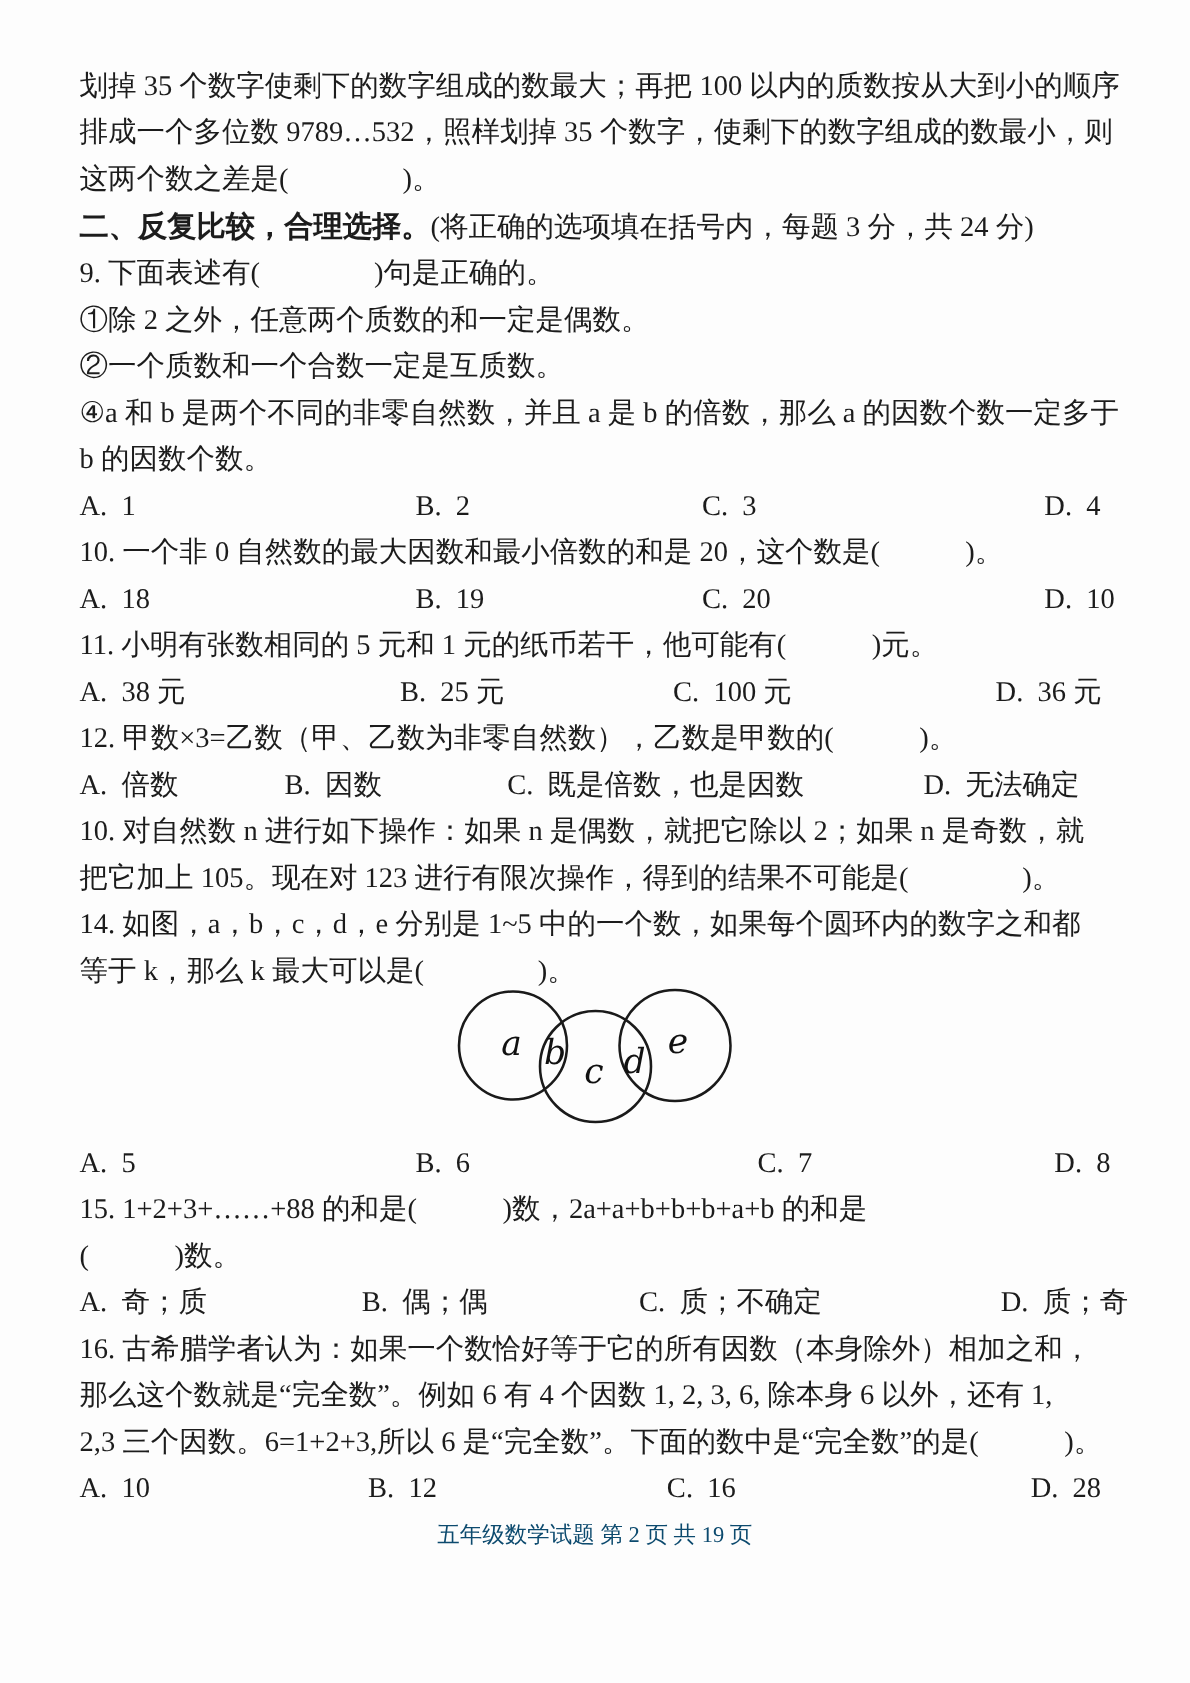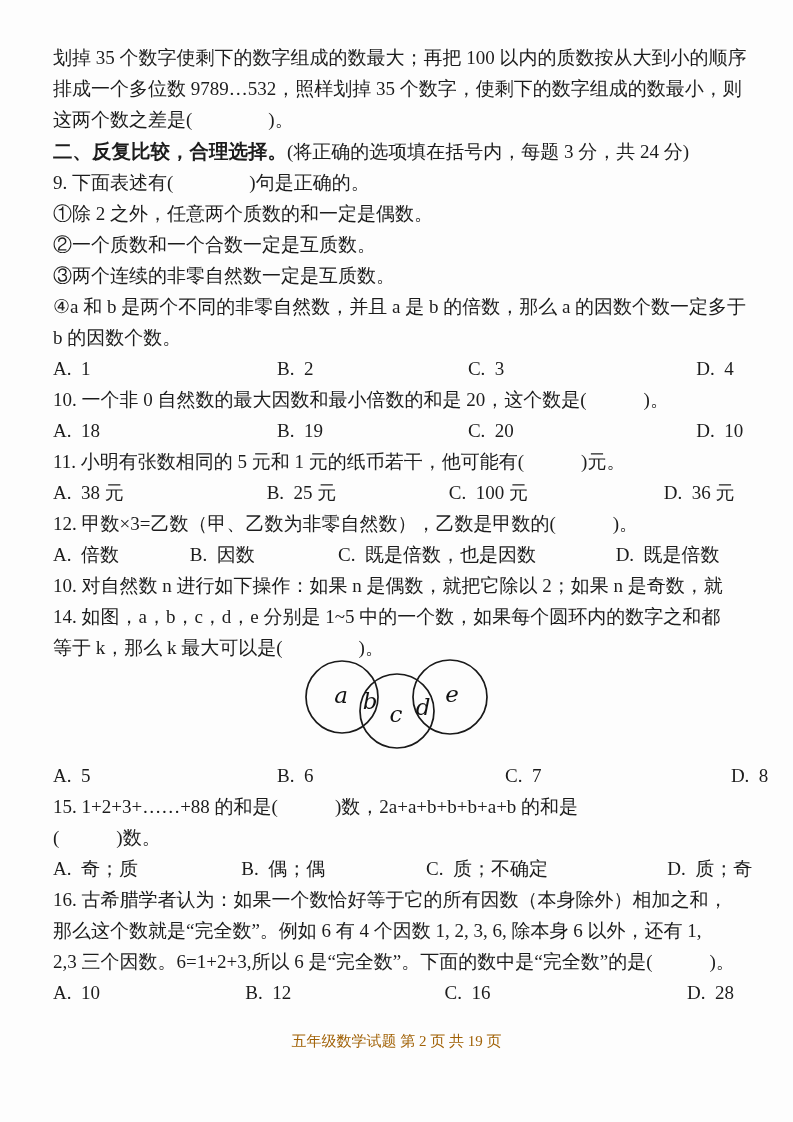--- a/index.html
+++ b/index.html
@@ -33,42 +33,42 @@
   
   .o-a span:nth-child(1){left:0;}   .o-a span:nth-child(2){left:32.6%;}
   .o-a span:nth-child(3){left:60.4%;} .o-a span:nth-child(4){left:91.3%;margin-left:16px;}
   .o-b span:nth-child(1){left:0;text-align:right;}   .o-b span:nth-child(2){left:31.1%;}
   .o-b span:nth-child(3){left:57.6%;} .o-b span:nth-child(4){left:88.9%;}
   .o-c span:nth-child(1){left:0;text-align:center;}   .o-c span:nth-child(2){left:19.9%;}
   .o-c span:nth-child(3){left:41.5%;} .o-c span:nth-child(4){left:81.9%;}
   .o-d span:nth-child(1){left:0;}   .o-d span:nth-child(2){left:32.2%;}
   .o-d span:nth-child(3){left:61.3%;} .o-d span:nth-child(4){left:90.1%;}
   .o-e span:nth-child(1){left:0;}   .o-e span:nth-child(2){left:32.6%;}
-  .o-e span:nth-child(3){left:65.8%;} .o-e span:nth-child(4){left:94.6%;margin-left:28px;}
+  .o-e span:nth-child(3){left:65.8%;} .o-e span:nth-child(4){left:94.6%;}
   .o-f span:nth-child(1){left:0;}   .o-f span:nth-child(2){left:27.4%;}
   .o-f span:nth-child(3){left:54.3%;} .o-f span:nth-child(4){left:89.4%;}
   .o-g span:nth-child(1){left:0;}   .o-g span:nth-child(2){left:28.0%;}
   .o-g span:nth-child(3){left:57.0%;} .o-g span:nth-child(4){left:92.3%;}
   .diagram{
     height:97px;
     overflow:visible;
   }
   .diagram svg{display:block;overflow:visible;}
   .venn-label{
     font-family:"DejaVu Serif","Liberation Serif",serif;
     font-style:italic;
     font-size:23px;
     fill:#111;
   }
   .footer{
-    margin-top:19px;
+    margin-top:2px;
     height:28px;line-height:28px;
     text-align:center;
     font-size:15px;
-    color:#a16207;
+    color:#0c4a6e;
   }
 </style>
 </head>
 <body>
 
 <div class="doc">
 
   <div>
     <div class="line">划掉 35 个数字使剩下的数字组成的数最大；再把 100 以内的质数按从大到小的顺序</div>
     <div class="line">排成一个多位数 9789…532，照样划掉 35 个数字，使剩下的数字组成的数最小，则</div>
@@ -76,21 +76,20 @@
   </div>
 
   <div class="line sec-line">
     <span class="sec-bold">二、反复比较，合理选择。</span><span>(将正确的选项填在括号内，每题 3 分，共 24 分)</span>
   </div>
 
   <div>
     <div class="line">9. 下面表述有(　　　　)句是正确的。</div>
     <div class="line">①除 2 之外，任意两个质数的和一定是偶数。</div>
     <div class="line">②一个质数和一个合数一定是互质数。</div>
-    <div class="line">③两个连续的非零自然数一定是互质数。</div>
     <div class="line">④a 和 b 是两个不同的非零自然数，并且 a 是 b 的倍数，那么 a 的因数个数一定多于</div>
     <div class="line">b 的因数个数。</div>
     <div class="line opts o-a">
       <span>A.  1</span>
       <span>B.  2</span>
       <span>C.  3</span>
       <span>D.  4</span>
     </div>
   </div>
 
@@ -113,26 +112,27 @@
       <span>D.  36 元</span>
     </div>
   </div>
 
   <div>
     <div class="line">12. 甲数×3=乙数（甲、乙数为非零自然数），乙数是甲数的(　　　)。</div>
     <div class="line opts o-c">
       <span>A.  倍数</span>
       <span>B.  因数</span>
       <span>C.  既是倍数，也是因数</span>
-      <span>D.  既是倍数</span>
+      <span>D.  无法确定</span>
     </div>
   </div>
 
   <div>
     <div class="line">10. 对自然数 n 进行如下操作：如果 n 是偶数，就把它除以 2；如果 n 是奇数，就</div>
+    <div class="line">把它加上 105。现在对 123 进行有限次操作，得到的结果不可能是(　　　　)。</div>
   </div>
 
   <div>
     <div class="line">14. 如图，a，b，c，d，e 分别是 1~5 中的一个数，如果每个圆环内的数字之和都</div>
     <div class="line">等于 k，那么 k 最大可以是(　　　　)。</div>
     <div class="diagram">
       <svg width="687" height="97" viewBox="0 0 687 97">
         <circle cx="289" cy="34" r="36" fill="none" stroke="#1a1a1a" stroke-width="1.7"></circle>
         <circle cx="344" cy="48" r="37" fill="none" stroke="#1a1a1a" stroke-width="1.7"></circle>
         <circle cx="397" cy="34" r="37" fill="none" stroke="#1a1a1a" stroke-width="1.7"></circle>

